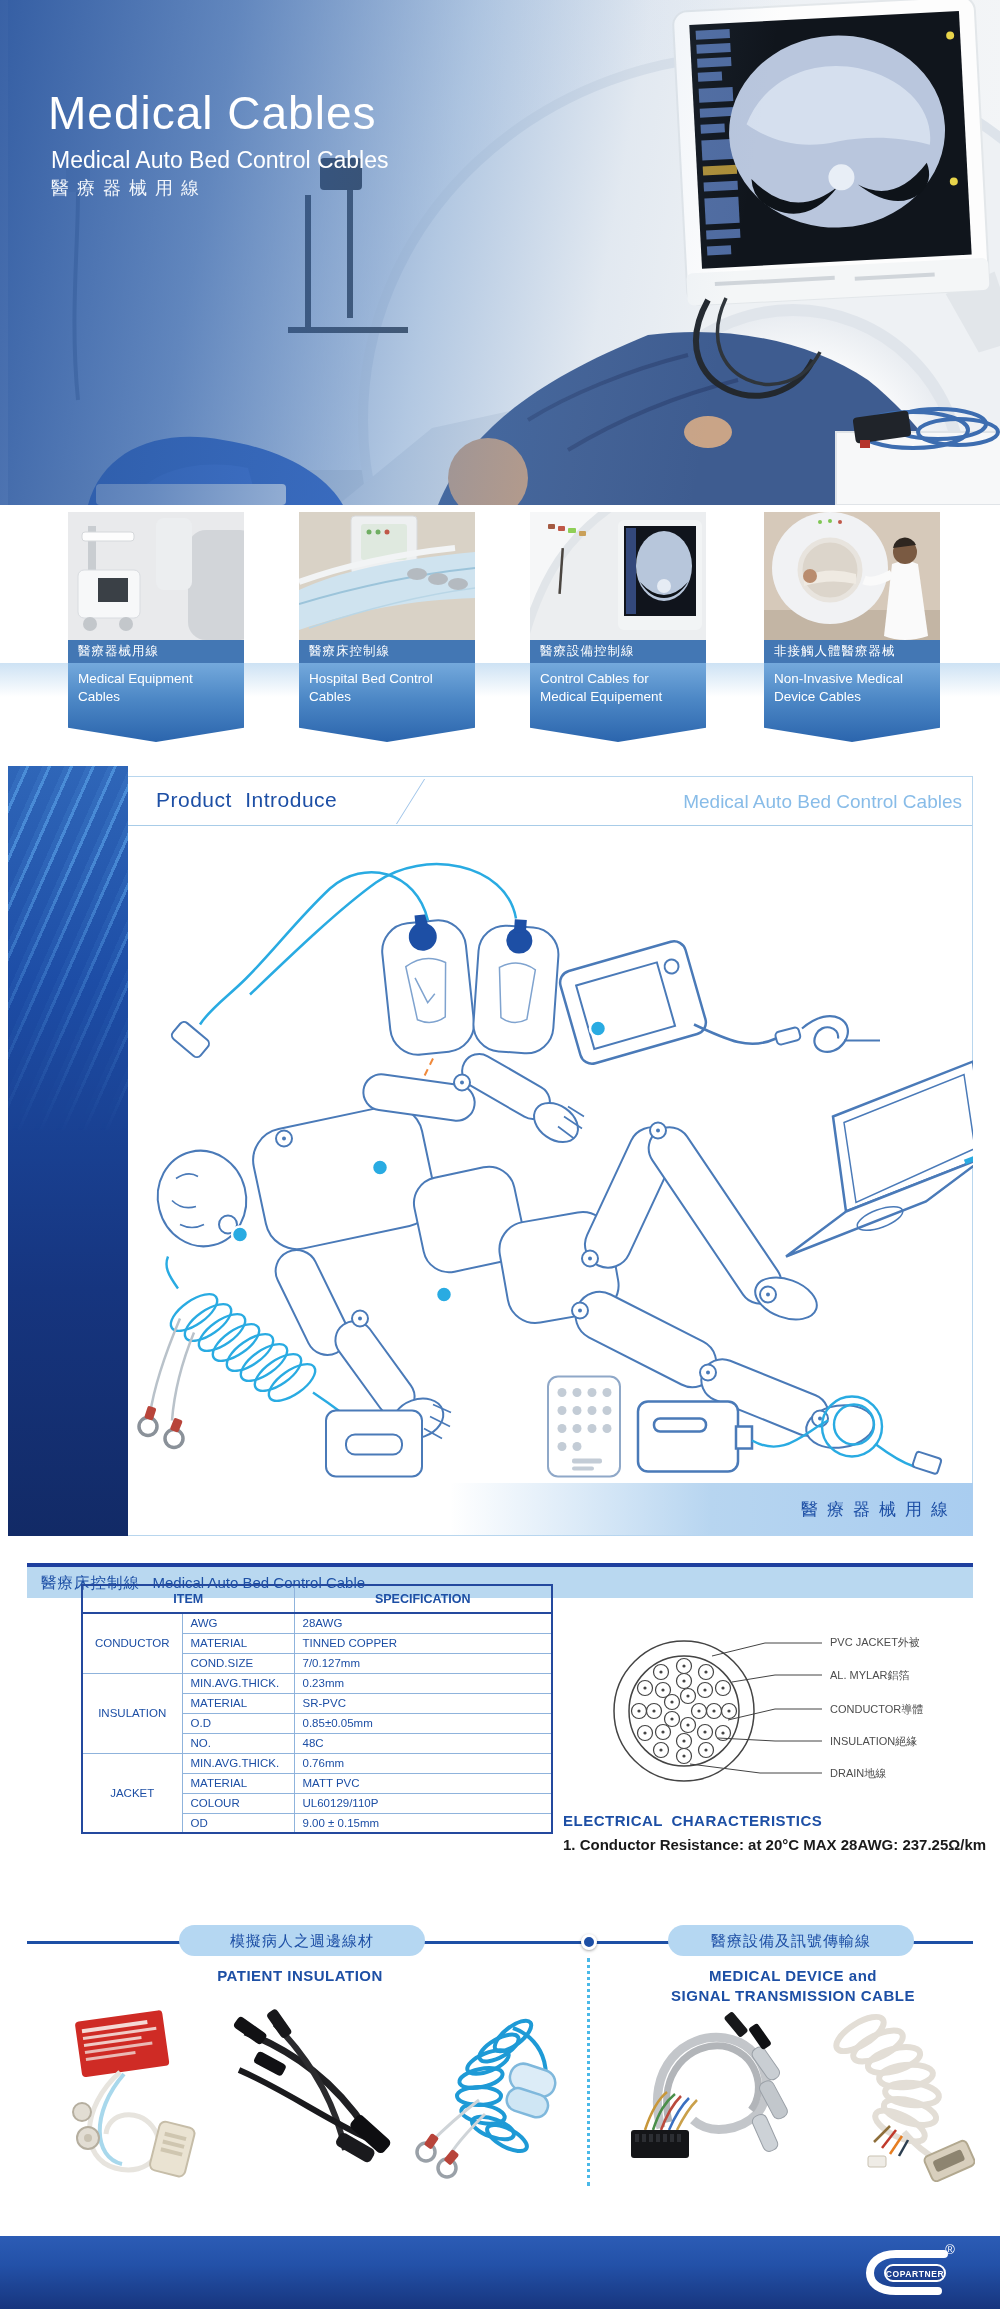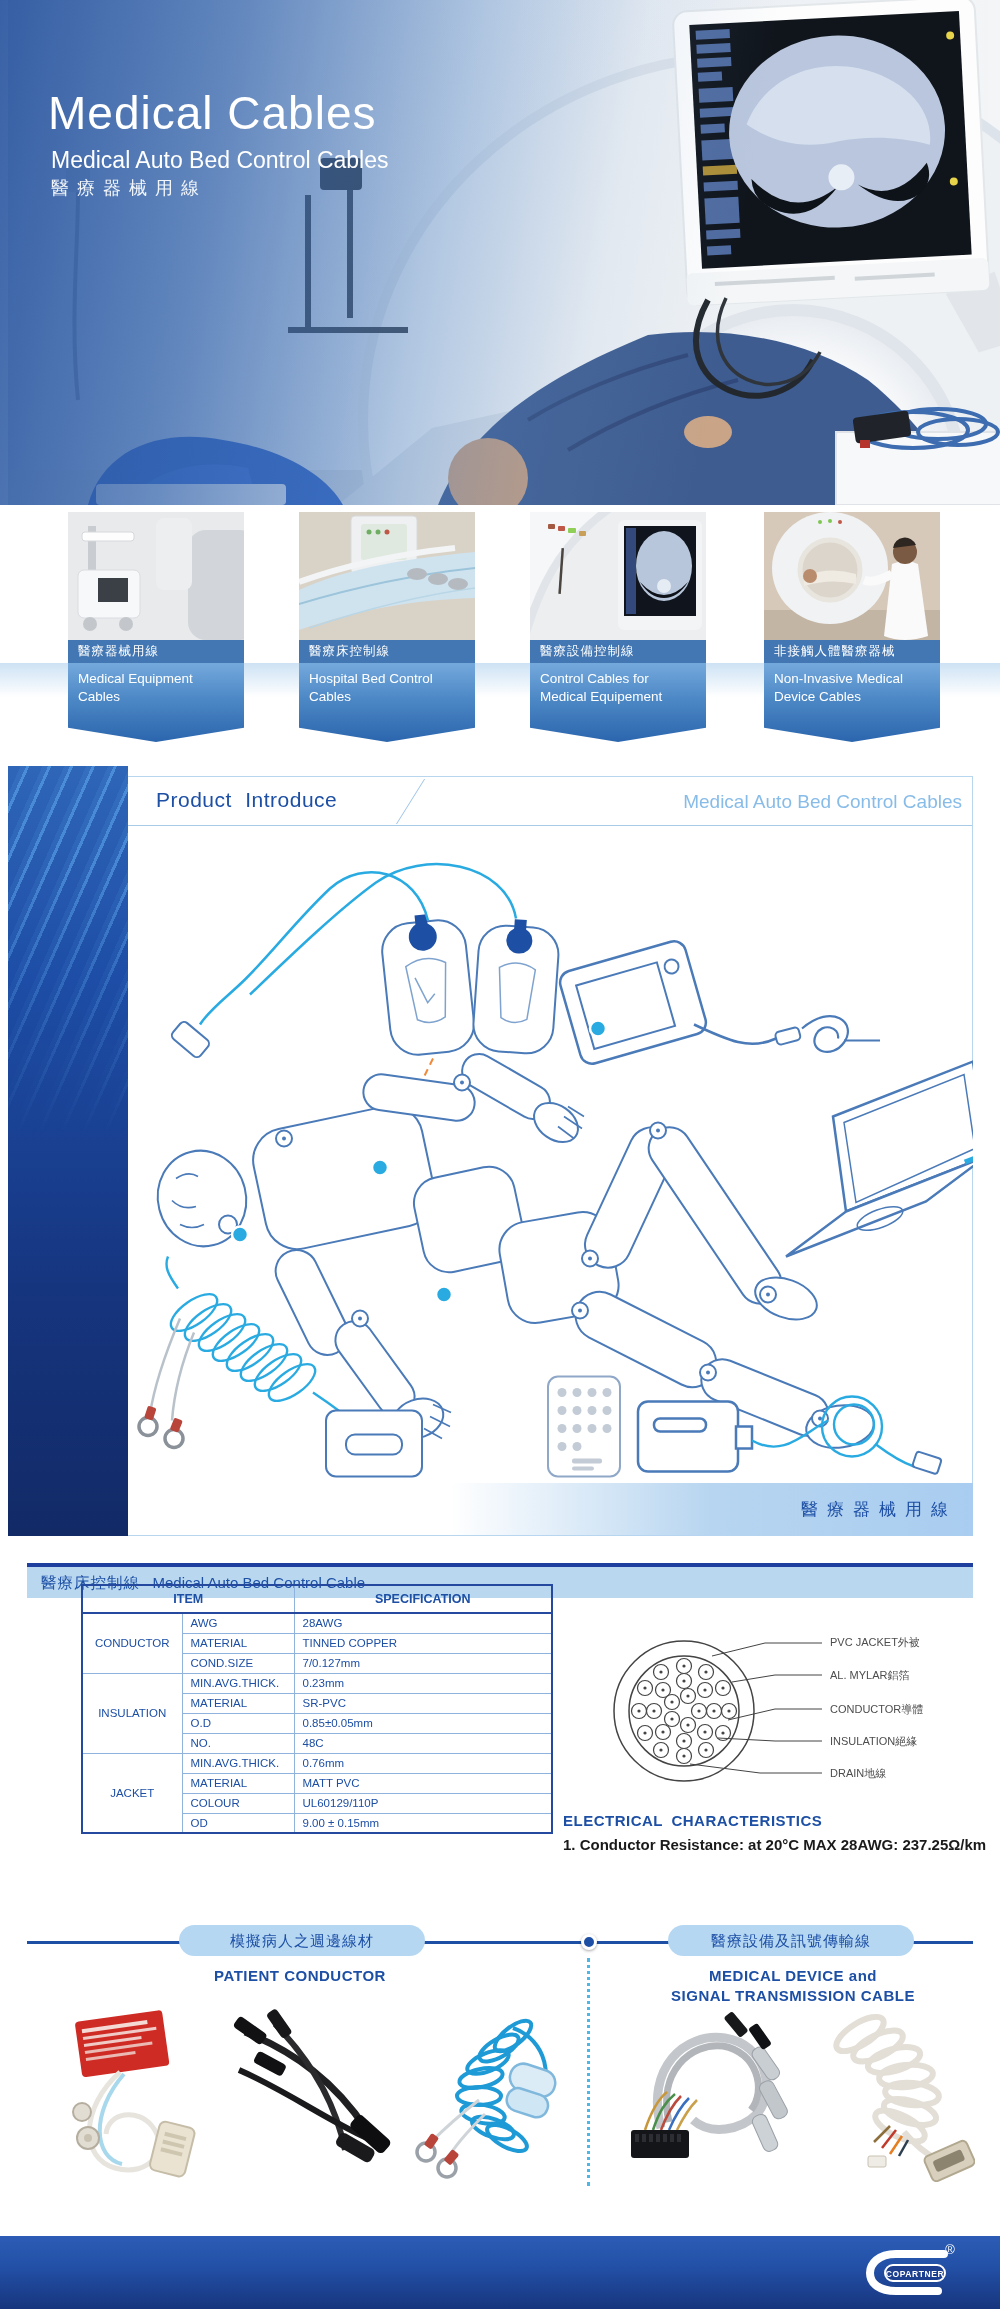--- a/index.html
+++ b/index.html
@@ -605,21 +605,21 @@
 
   <div class="abs elec-title">ELECTRICAL  CHARACTERISTICS</div>
   <div class="abs elec-note">1. Conductor Resistance:  at 20°C MAX 28AWG: 237.25Ω/km</div>
 
   <div class="abs bottom-line"></div>
   <div class="abs pill pill-left">模擬病人之週邊線材</div>
   <div class="abs pill pill-right">醫療設備及訊號傳輸線</div>
   <div class="abs center-dot"></div>
   <div class="abs dotted-divider"></div>
 
-  <div class="abs col-title col-title-left">PATIENT CONDUCTOR</div>
+  <div class="abs col-title col-title-left">PATIENT INSULATION</div>
   <div class="abs col-title col-title-right">
     <div>MEDICAL DEVICE and</div>
     <div>SIGNAL TRANSMISSION CABLE</div>
   </div>
 
   <svg class="abs pphoto" style="left:60px" width="150" height="178" viewBox="0 0 150 178">
     <g transform="rotate(-8 60 35)">
       <rect x="18" y="8" width="88" height="56" rx="4" fill="#cf2b25"></rect>
       <rect x="24" y="16" width="66" height="4" fill="#f5d9d5"></rect>
       <rect x="24" y="24" width="74" height="3" fill="#f0cac6"></rect>

